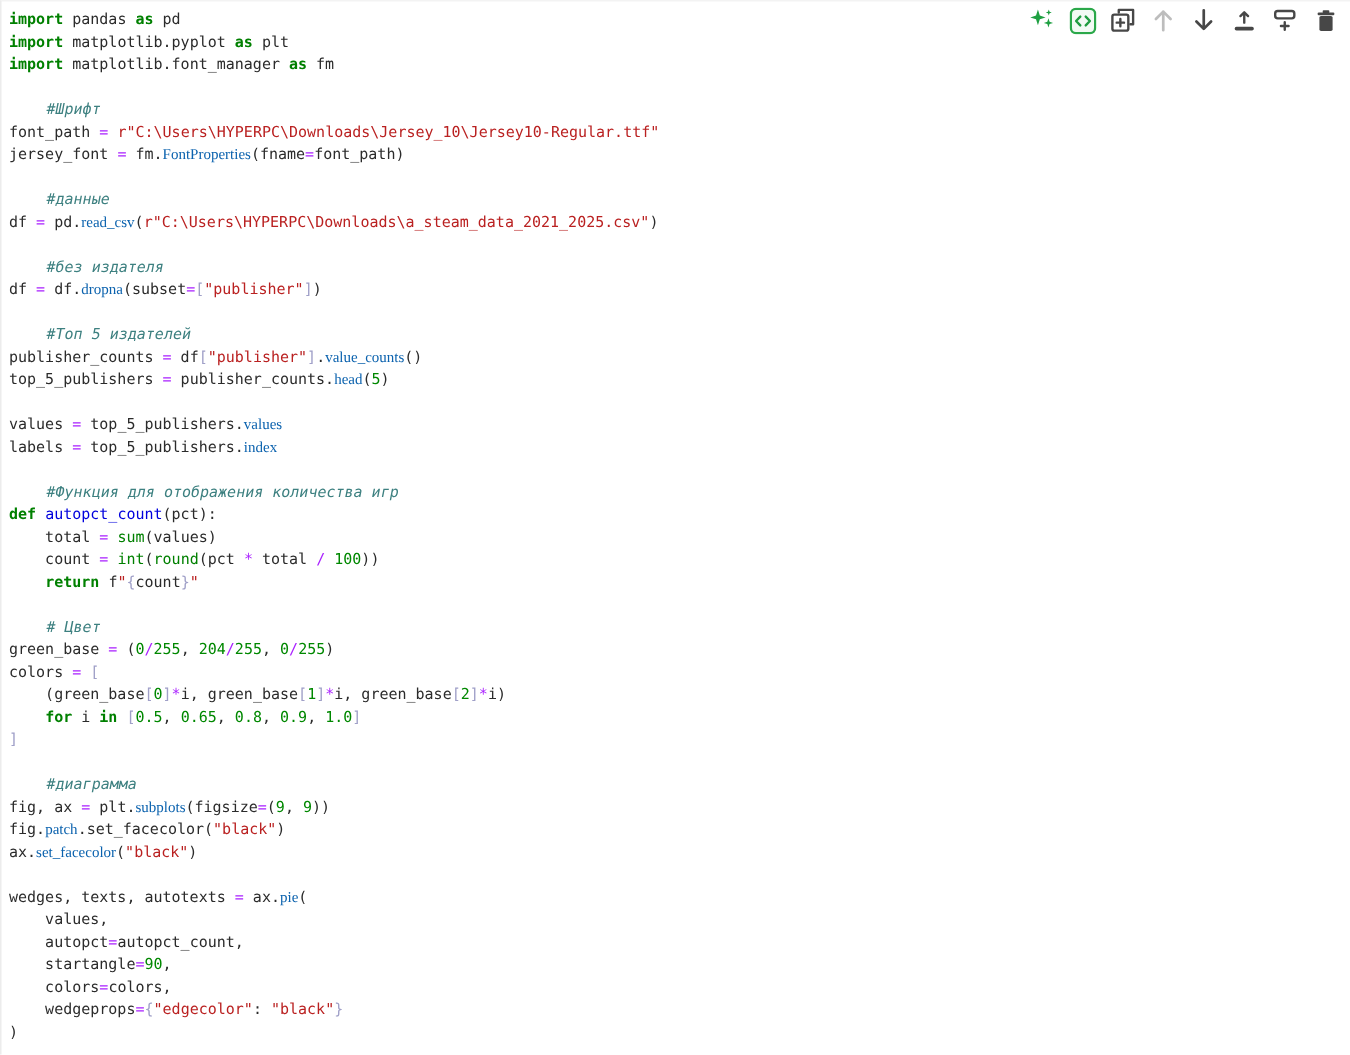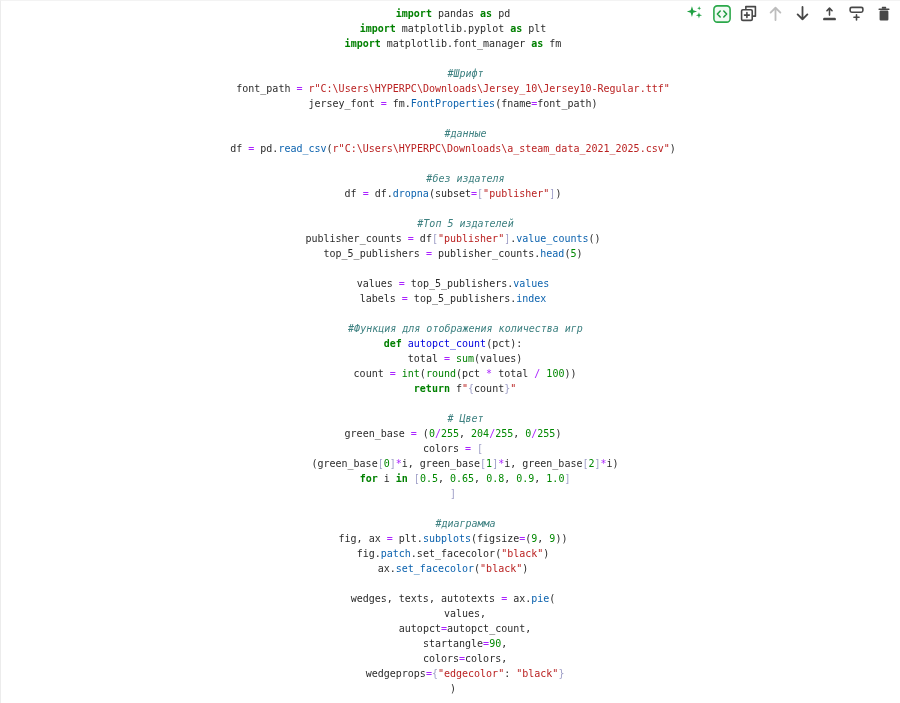--- a/index.html
+++ b/index.html
@@ -17,27 +17,26 @@
     background:#ffffff;
   }
   
   .code-area{
     position:absolute;top:3px;left:0;right:0;bottom:0;
     padding:2px 0 0 5px;
     font-size:10px;
     line-height:15px;
     white-space:pre;
     cursor:text;
-    text-align:center;
   }
   .line{height:15px;white-space:pre;}
   .t-k{color:#008000;font-weight:bold;}
   .t-b{color:#008000;}
   .t-f{color:#0000dd;}
-  .t-p{color:#0b62ae;}
+  .t-p{color:#0b62ae;font-family:Liberation Serif, serif;}
   .t-s{color:#ba2121;}
   .t-n{color:#008800;}
   .t-o{color:#aa22ff;}
   .t-c{color:#3d8080;font-style:italic;margin-left:25px;}
   .t-d{color:#2b2b2b;}
   .t-x{color:#a0a0c8;}
   
   .toolbar{
     position:absolute;top:3px;right:7px;
     display:flex;align-items:center;gap:8px;

